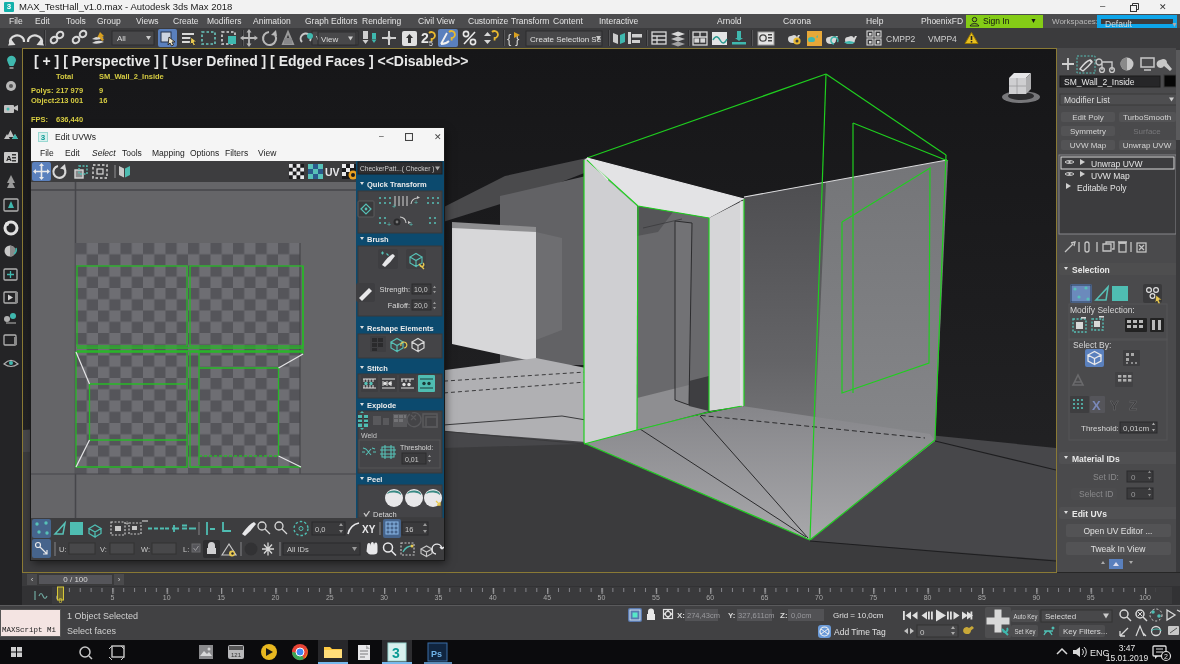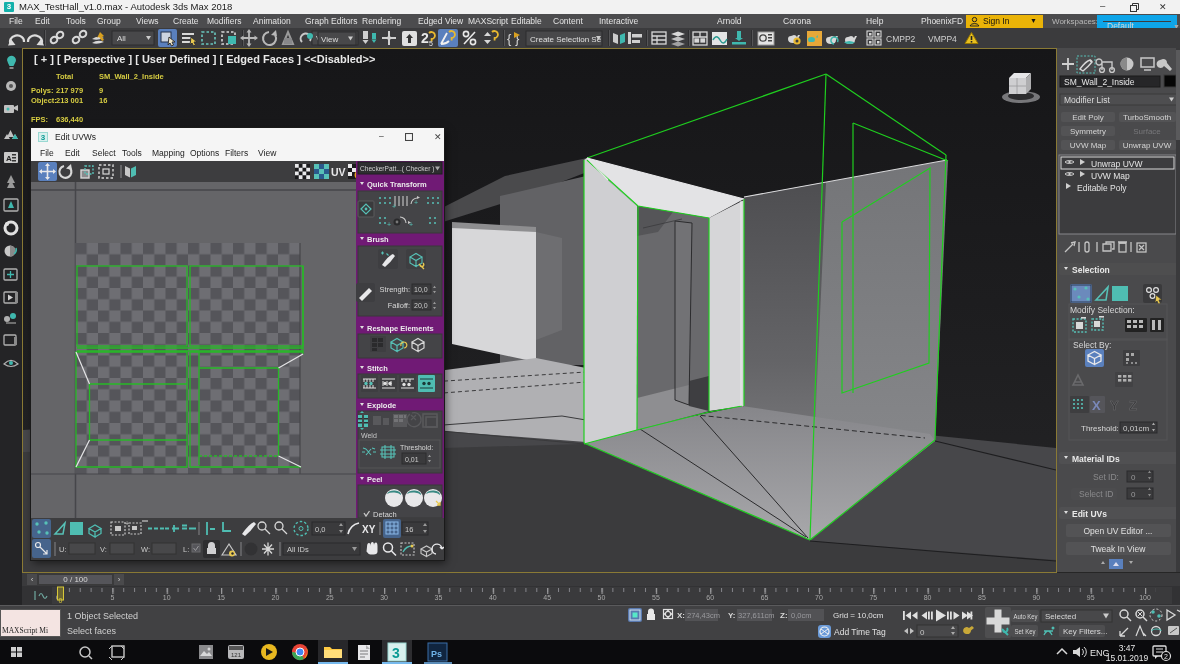--- a/index.html
+++ b/index.html
@@ -25,23 +25,23 @@
   #trackrow { left:22px; top:573px; width:1158px; height:13px; background:#3a3a3c; }
   #ruler { left:22px; top:586px; width:1158px; height:19px; background:#333335; }
   #statusbar { left:0; top:605px; width:1180px; height:35px; background:#414143; color:#cfcfcf; font-size:9px; }
   #taskbar { left:0; top:640px; width:1180px; height:24px; background:#0d0d0f; }
   
   #uvw { left:31px; top:128px; width:413px; height:432px; background:#3f3f41;
     box-shadow:0 0 0 1px #1a1a1a, 2px 3px 8px rgba(0,0,0,.55); }
   #uvwtitle { left:0; top:0; width:413px; height:18px; background:#f5f5f5; color:#222;
     font-size:8.5px; line-height:18px; }
   #uvwmenu { left:0; top:18px; width:413px; height:15px; background:#f5f5f5; color:#222; font-size:8.5px; line-height:15px; }
-  #uvwtools { left:0; top:33px; width:413px; height:21px; background:#3d3d3f;padding-left:6px; }
+  #uvwtools { left:0; top:33px; width:413px; height:21px; background:#3d3d3f; }
   #uvwcanvas { left:0; top:54px; width:325px; height:336px; background:#646466; overflow:hidden; }
-  #uvwpanel { left:325px; top:33px; width:88px; height:357px; background:#701a75; color:#d6d6d6; font-size:8px; }
+  #uvwpanel { left:325px; top:33px; width:88px; height:357px; background:#0c4a6e; color:#d6d6d6; font-size:8px; }
   #uvwrow1 { left:0; top:390px; width:413px; height:21px; background:#3d3d3f; }
   #uvwrow2 { left:0; top:411px; width:413px; height:21px; background:#3d3d3f; }
 </style>
 </head>
 <body>
 <div id="stage">
 
   <div id="titlebar" class="abs">
     <span class="abs" style="left:4px;top:2px;width:10px;height:10px;background:#14b1ab;color:#fff;font-size:8px;font-weight:bold;text-align:center;line-height:10px;border-radius:1px;">3</span>
     <span class="abs" style="left:19px;">MAX_TestHall_v1.0.max - Autodesk 3ds Max 2018</span>
@@ -57,40 +57,40 @@
     <span class="mitem" style="left:9px">File</span>
     <span class="mitem" style="left:35px">Edit</span>
     <span class="mitem" style="left:66px">Tools</span>
     <span class="mitem" style="left:97px">Group</span>
     <span class="mitem" style="left:136px">Views</span>
     <span class="mitem" style="left:173px">Create</span>
     <span class="mitem" style="left:207px">Modifiers</span>
     <span class="mitem" style="left:253px">Animation</span>
     <span class="mitem" style="left:305px">Graph Editors</span>
     <span class="mitem" style="left:362px">Rendering</span>
-    <span class="mitem" style="left:418px">Edged View</span>
-    <span class="mitem" style="left:468px">MAXScript</span>
-    <span class="mitem" style="left:511px">Editable</span>
+    <span class="mitem" style="left:418px">Civil View</span>
+    <span class="mitem" style="left:468px">Customize</span>
+    <span class="mitem" style="left:511px">Transform</span>
     <span class="mitem" style="left:553px">Content</span>
     <span class="mitem" style="left:599px">Interactive</span>
     <span class="mitem" style="left:717px">Arnold</span>
     <span class="mitem" style="left:783px">Corona</span>
     <span class="mitem" style="left:866px">Help</span>
     <span class="mitem" style="left:921px">PhoenixFD</span>
 
-    <div class="abs" style="left:966px;top:1px;width:77px;height:13px;background:#eab308;color:#111;">
+    <div class="abs" style="left:966px;top:1px;width:77px;height:13px;background:#84cc16;color:#111;">
       <svg class="abs" style="left:3px;top:1px" width="11" height="11" viewBox="0 0 11 11">
           <circle cx="5.5" cy="3.6" r="2.2" fill="none" stroke="#222" stroke-width="1"></circle>
           <path d="M1.2 10 C1.6 6.8 9.4 6.8 9.8 10 Z" fill="none" stroke="#222" stroke-width="1"></path>
         </svg>
       <span class="abs" style="left:17px;top:-1px;">Sign In</span>
       <span class="abs" style="left:64px;top:-1px;font-size:7px;">▼</span>
     </div>
     <span class="abs" style="left:1052px;top:1px;color:#b9b9b9;font-size:8px;">Workspaces:</span>
-    <div class="abs" style="left:1097px;top:1px;width:80px;height:13px;background:#3c3c3e;border:6px solid #0ea5e9;color:#d8d8d8;">
+    <div class="abs" style="left:1097px;top:1px;width:80px;height:13px;background:#3c3c3e;border:4px solid #0ea5e9;color:#d8d8d8;">
       <span class="abs" style="left:4px;top:-2px;">Default</span>
       <span class="abs" style="left:70px;top:-1px;font-size:7px;color:#aaa;">▼</span>
     </div>
   </div>
 
   <div id="toolbar" class="abs">
     <svg width="1180" height="20" viewBox="0 0 1180 20">
       <defs>
         <g id="sep">
             <rect x="0" y="2" width="1" height="16" fill="#2e2e30"></rect>
@@ -409,21 +409,21 @@
 
       <ellipse cx="1021" cy="97" rx="19" ry="6" fill="#77777a"></ellipse>
       <ellipse cx="1021" cy="96" rx="13" ry="4" fill="#2c2c2e"></ellipse>
       <polygon points="1009,78 1026,78 1026,94 1009,94" fill="#cfcfd1"></polygon>
       <polygon points="1009,78 1014,73 1031,73 1026,78" fill="#e6e6e8"></polygon>
       <polygon points="1026,78 1031,73 1031,89 1026,94" fill="#aeaeb0"></polygon>
       <line x1="1017" y1="78" x2="1017" y2="94" stroke="#9a9a9c" stroke-width="0.8"></line>
       <line x1="1009" y1="86" x2="1026" y2="86" stroke="#9a9a9c" stroke-width="0.8"></line>
     </svg>
 
-    <div class="abs" style="left:11px;top:4px;color:#e8e8e8;font-size:11px;font-weight:bold;">[ + ] [ Perspective ] [ User Defined ] [ Edged Faces ]  &lt;&lt;Disabled&gt;&gt;</div>
+    <div class="abs" style="left:11px;top:4px;color:#e8e8e8;font-size:14px;font-weight:bold;">[ + ] [ Perspective ] [ User Defined ] [ Edged Faces ]  &lt;&lt;Disabled&gt;&gt;</div>
     <div class="abs" style="left:0;top:0;color:#d6cc42;font-size:7.5px;font-weight:bold;white-space:nowrap;">
       <span class="abs" style="left:33px;top:23px;">Total</span>
         <span class="abs" style="left:76px;top:23px;">SM_Wall_2_Inside</span>
       <span class="abs" style="left:8px;top:37px;">Polys:</span>
         <span class="abs" style="left:33px;top:37px;">217 979</span>
         <span class="abs" style="left:76px;top:37px;">9</span>
       <span class="abs" style="left:8px;top:47px;">Object:</span>
         <span class="abs" style="left:33px;top:47px;">213 001</span>
         <span class="abs" style="left:76px;top:47px;">16</span>
       <span class="abs" style="left:8px;top:66px;">FPS:</span>
@@ -674,21 +674,21 @@
           <text x="1123" y="14">100</text>
       </g>
       <rect x="35.5" y="1" width="6" height="13" fill="#6a6432" stroke="#d8c838"></rect>
         <text x="36.5" y="17" font-size="7" fill="#d8c838">0</text>
     </svg>
   </div>
 
   <div id="statusbar" class="abs">
     <div class="abs" style="left:0;top:0;width:1180px;height:1px;background:#5a5a5c;"></div>
     <div class="abs" style="left:0px;top:4px;width:61px;height:28px;background:#f4e4e2;border:1px solid #555;"></div>
-    <div class="abs" style="left:2px;top:21px;color:#222;font-size:7.5px;font-family:Liberation Serif, serif;">MAXScript Mi</div>
+    <div class="abs" style="left:2px;top:21px;color:#222;font-size:7.5px;font-family:Liberation Mono, monospace;">MAXScript Mi</div>
     <span class="abs" style="left:67px;top:6px;color:#d0d0d0;">1 Object Selected</span>
     <span class="abs" style="left:67px;top:21px;color:#d0d0d0;">Select faces</span>
     <svg class="abs" style="left:600px;top:0" width="580" height="35" viewBox="0 0 580 35">
 
       <rect x="28" y="3" width="14" height="14" rx="2" fill="#5a7ab0"></rect>
       <rect x="30" y="5" width="10" height="10" fill="none" stroke="#cfe0f0" stroke-width="1"></rect>
       <rect x="32.5" y="7.5" width="5" height="5" fill="#57e8c8"></rect>
       <path d="M48 9 v-2.5 a3 3 0 0 1 6 0 v2.5 h1 v6 h-8 v-6z" fill="#e8e8e8"></path>
       <g fill="none" stroke="#e0e0e0" stroke-width="1.2">
           <rect x="63.5" y="4.5" width="9" height="9"></rect>
@@ -843,21 +843,21 @@
       <span class="abs" style="left:24px;">Edit UVWs</span>
       <span class="abs" style="left:348px;top:-1px;color:#444;">–</span>
       <svg class="abs" style="left:374px;top:5px" width="8" height="8" viewBox="0 0 8 8">
           <rect x="0.5" y="0.5" width="7" height="7" fill="none" stroke="#444" stroke-width="1.1"></rect>
         </svg>
       <span class="abs" style="left:403px;top:0;color:#444;font-size:9px;">✕</span>
     </div>
     <div id="uvwmenu" class="abs">
       <span class="abs" style="left:9px;">File</span>
         <span class="abs" style="left:34px;">Edit</span>
-        <span class="abs" style="left:61px;">Select</span>
+        <span class="abs" style="left:61px;font-style:italic;">Select</span>
         <span class="abs" style="left:91px;">Tools</span>
         <span class="abs" style="left:121px;">Mapping</span>
         <span class="abs" style="left:159px;text-align:center;">Options</span>
         <span class="abs" style="left:194px;">Filters</span>
         <span class="abs" style="left:227px;">View</span>
     </div>
     <div id="uvwtools" class="abs">
       <svg width="413" height="21" viewBox="0 0 413 21">
         <rect x="1" y="1" width="19" height="19" rx="2" fill="#5a80bd"></rect>
         <g stroke="#e8e8ea" stroke-width="1.6" fill="none">

